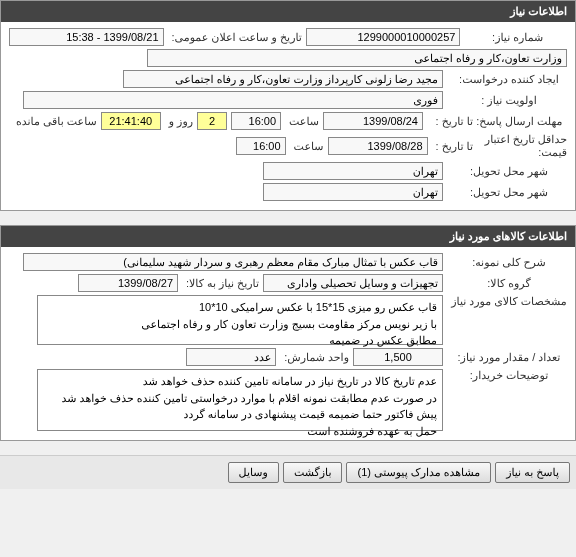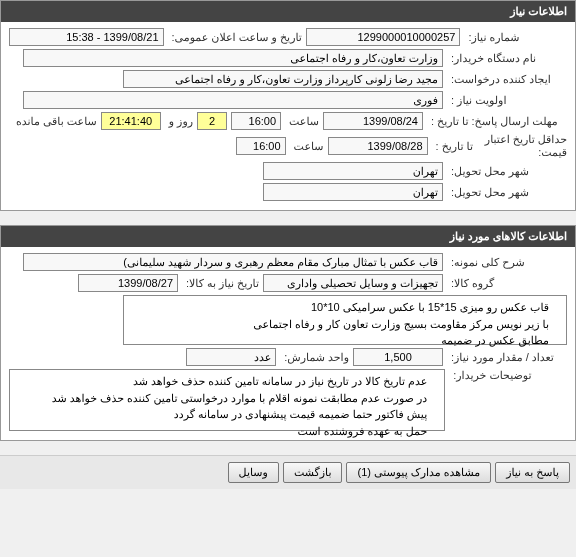--- a/index.html
+++ b/index.html
@@ -55,24 +55,24 @@
     .field-highlight {
       background: #ffff99;
     }
     .w-med { width: 180px; }
     .w-small { width: 90px; }
     .w-tiny { width: 50px; }
     .w-date { width: 100px; }
     .textarea {
       border: 1px solid #888;
       background: #fff;
-      padding: 3px 17px;
+      padding: 3px 5px;
       font-size: 11px;
       font-family: Tahoma, Arial;
-      width: 444px;
+      width: 406px;
       line-height: 1.5;
       direction: rtl;
     }
     .link-blue {
       color: #1a5fb4;
       text-decoration: underline;
       cursor: pointer;
       font-size: 11px;
     }
     .btn-bar {
@@ -87,21 +87,21 @@
       border: 1px solid #777;
       background: linear-gradient(#f8f8f8, #ddd);
       padding: 3px 10px;
       font-size: 11px;
       font-family: Tahoma, Arial;
       cursor: pointer;
       border-radius: 2px;
     }
     .spacer-label {
       width: 120px;
-      text-align: left;
+      text-align: center;
     }
     .multiline {
       white-space: pre-line;
       text-align: right;
     }
   </style>
 </head>
 <body>
 
 <div class="panel">
@@ -109,21 +109,20 @@
   <div class="panel-body">
 
     <div class="row">
       <span class="label spacer-label">شماره نیاز:</span>
       <input class="field field-readonly w-med" readonly="" value="1299000010000257" style="">
       <span class="label">تاریخ و ساعت اعلان عمومی:</span>
       <input class="field field-readonly w-med" readonly="" value="1399/08/21 - 15:38" style="">
     </div>
 
     <div class="row">
-      <span class="label spacer-label">نام دستگاه خریدار:</span>
       <input class="field field-readonly" style="width: 420px;" readonly="" value="وزارت تعاون،کار و رفاه اجتماعی">
     </div>
 
     <div class="row">
       <span class="label spacer-label">ایجاد کننده درخواست:</span>
       <input class="field field-readonly" style="width: 320px;" readonly="" value="مجید رضا زلونی کارپرداز وزارت تعاون،کار و رفاه اجتماعی">
     </div>
 
     <div class="row">
       <span class="label spacer-label">اولویت نیاز :</span>
@@ -173,20 +172,21 @@
     </div>
 
     <div class="row">
       <span class="label spacer-label">گروه کالا:</span>
       <input class="field field-readonly w-med" readonly="" value="تجهیزات و وسایل تحصیلی واداری" style="">
       <span class="label">تاریخ نیاز به کالا:</span>
       <input class="field field-readonly w-date" readonly="" value="1399/08/27" style="">
     </div>
 
     <div class="row" style="align-items:flex-start">
+      <span class="label spacer-label">مشخصات کالای مورد نیاز</span>
       <div class="textarea multiline" style="height:50px">قاب عکس رو میزی 15*15 با عکس سرامیکی 10*10
 با زیر نویس مرکز مقاومت بسیج وزارت تعاون کار و رفاه اجتماعی
 مطابق عکس در ضمیمه</div>
     </div>
 
     <div class="row">
       <span class="label spacer-label">تعداد / مقدار مورد نیاز:</span>
       <input class="field field-readonly w-small" style="text-align: center;" readonly="" value="1,500">
       <span class="label">واحد شمارش:</span>
       <input class="field field-readonly w-small" readonly="" value="عدد" style="">

